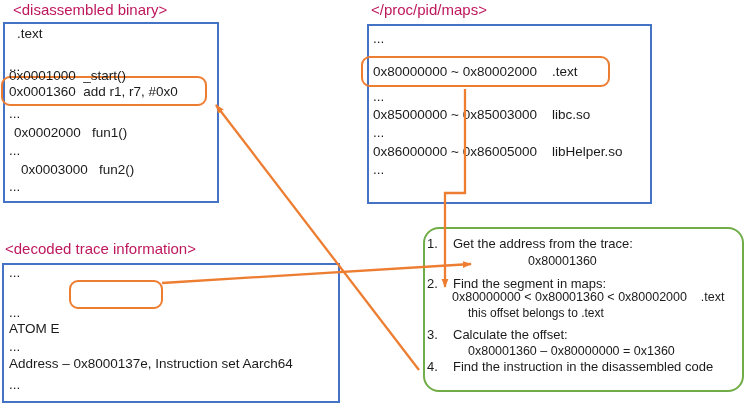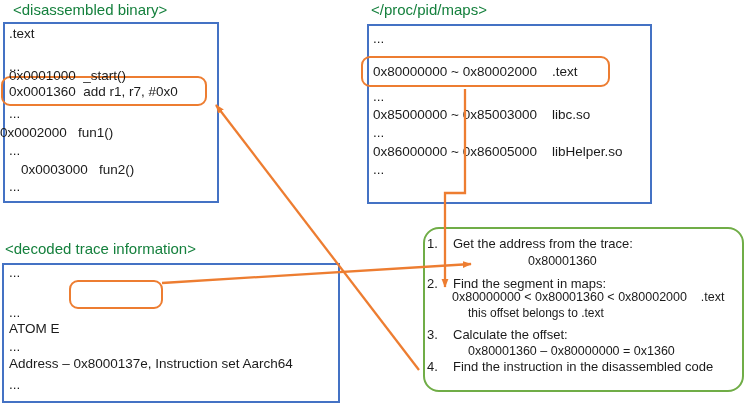--- a/index.html
+++ b/index.html
@@ -10,21 +10,21 @@
     height: 407px;
     background: #ffffff;
     font-family: "Liberation Sans", sans-serif;
     color: #1b1b1b;
     overflow: hidden;
   }
   .panel-title {
     position: absolute;
     font-size: 15px;
     white-space: pre;
-    color: #15803d;
+    color: #be185d;
   }
   .box {
     position: absolute;
     border: 2.5px solid #4472C4;
     background: #ffffff;
     z-index: 1;
   }
   .steps-box {
     position: absolute;
     border: 2.8px solid #70AD47;
@@ -70,26 +70,26 @@
   }
 </style>
 </head>
 <body>
 
 <div id="stage">
 
   <div class="panel-title" style="left:13px; top:1px;">&lt;disassembled binary&gt;</div>
   <div class="box" style="left:3px; top:22px; width:216px; height:181px;"></div>
 
-  <div class="row" style="left:9px; top:27px;text-align:right;">.text</div>
+  <div class="row" style="left:17px; top:27px;text-align:right;">.text</div>
   <div class="row" style="left:9px; top:45px;margin-top:24px;">0x0001000  _start()</div>
   <div class="row" style="left:9px; top:60px;">...</div>
   <div class="row" style="left:9px; top:85px;">0x0001360  add r1, r7, #0x0</div>
   <div class="row" style="left:9px; top:107px;">...</div>
-  <div class="row" style="left:0; top:126px;">0x0002000   fun1()</div>
+  <div class="row" style="left:14px; top:126px;">0x0002000   fun1()</div>
   <div class="row" style="left:9px; top:144px;">...</div>
   <div class="row" style="left:9px; top:163px;margin-left:12px;">0x0003000   fun2()</div>
   <div class="row" style="left:9px; top:180px;">...</div>
   <div class="hl" style="left:1px; top:76px; width:206px; height:30px;"></div>
 
   <div class="panel-title" style="left:371px; top:1px;">&lt;/proc/pid/maps&gt;</div>
   <div class="box" style="left:367px; top:24px; width:285px; height:180px;"></div>
 
   <div class="row" style="left:373px; top:32px;">...</div>
   <div class="row" style="left:373px; top:65px;">0x80000000 ~ 0x80002000    .text</div>

